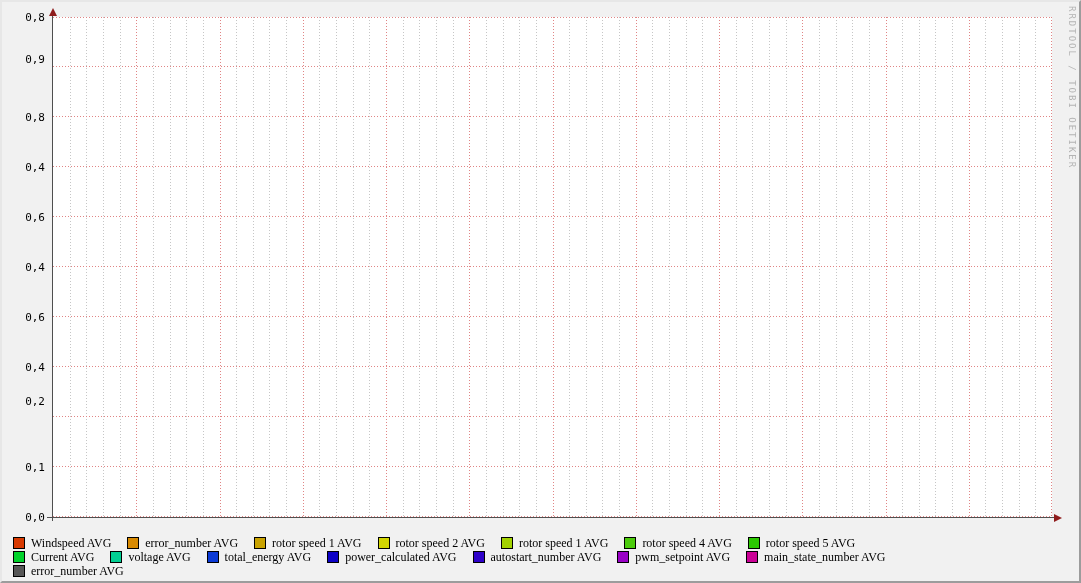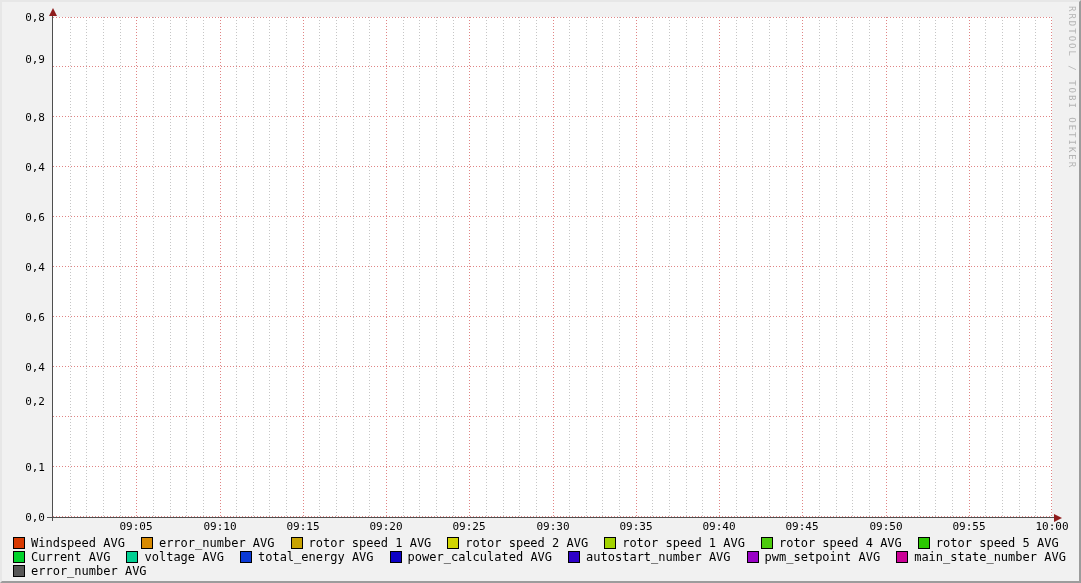--- a/index.html
+++ b/index.html
@@ -40,21 +40,21 @@
   .watermark{
     position:absolute;top:4px;right:2px;
     writing-mode:vertical-rl;
     font-size:9px;letter-spacing:2px;
     color:#b3b3b3;white-space:pre;
   }
   .legend{position:absolute;left:11px;top:534px;right:4px;}
   .legend-row{display:flex;align-items:center;height:14px;}
   .legend-item{display:flex;align-items:center;margin-right:16px;white-space:pre;}
   .swatch{width:10px;height:10px;border:1px solid #000;margin-right:6px;flex:0 0 auto;}
-  .legend-label{font-size:12px;line-height:12px;}
+  .legend-label{font-size:12px;line-height:12px;font-family:Liberation Serif, serif;}
 </style>
 </head>
 <body>
 
 <div class="rrd">
   <div class="plot" id="plot">
       <div class="vline minor" style="left: 17px;"></div>
       <div class="vline minor" style="left: 33px;"></div>
       <div class="vline minor" style="left: 50px;"></div>
       <div class="vline minor" style="left: 67px;"></div>
@@ -132,34 +132,20 @@
       <div class="ylabel" style="top: 384px;">0,2</div>
       <div class="ylabel" style="top: 350px;">0,4</div>
       <div class="ylabel" style="top: 300px;">0,6</div>
       <div class="ylabel" style="top: 250px;">0,4</div>
       <div class="ylabel" style="top: 200px;">0,6</div>
       <div class="ylabel" style="top: 150px;">0,4</div>
       <div class="ylabel" style="top: 100px;">0,8</div>
       <div class="ylabel" style="top: 42px;">0,9</div>
       <div class="ylabel" style="top: 0px;">0,8</div>
     </div>
-  <div class="xlabels" id="xlabels">
-      <div class="xlabel" style="left: 83px;">09:05</div>
-      <div class="xlabel" style="left: 167px;">09:10</div>
-      <div class="xlabel" style="left: 250px;">09:15</div>
-      <div class="xlabel" style="left: 333px;">09:20</div>
-      <div class="xlabel" style="left: 416px;">09:25</div>
-      <div class="xlabel" style="left: 500px;">09:30</div>
-      <div class="xlabel" style="left: 583px;">09:35</div>
-      <div class="xlabel" style="left: 666px;">09:40</div>
-      <div class="xlabel" style="left: 749px;">09:45</div>
-      <div class="xlabel" style="left: 833px;">09:50</div>
-      <div class="xlabel" style="left: 916px;">09:55</div>
-      <div class="xlabel" style="left: 999px;">10:00</div>
-    </div>
   <div class="axis-y"></div>
   <div class="axis-x"></div>
   <div class="arrow-up"></div>
   <div class="arrow-right"></div>
   <div class="watermark">RRDTOOL / TOBI OETIKER</div>
   <div class="legend" id="legend">
       <div class="legend-row">
         <div class="legend-item"><div class="swatch" style="background: rgb(216, 58, 1);"></div><div class="legend-label">Windspeed AVG</div></div>
         <div class="legend-item"><div class="swatch" style="background: rgb(216, 138, 1);"></div><div class="legend-label">error_number AVG</div></div>
         <div class="legend-item"><div class="swatch" style="background: rgb(201, 163, 1);"></div><div class="legend-label">rotor speed 1 AVG</div></div>

